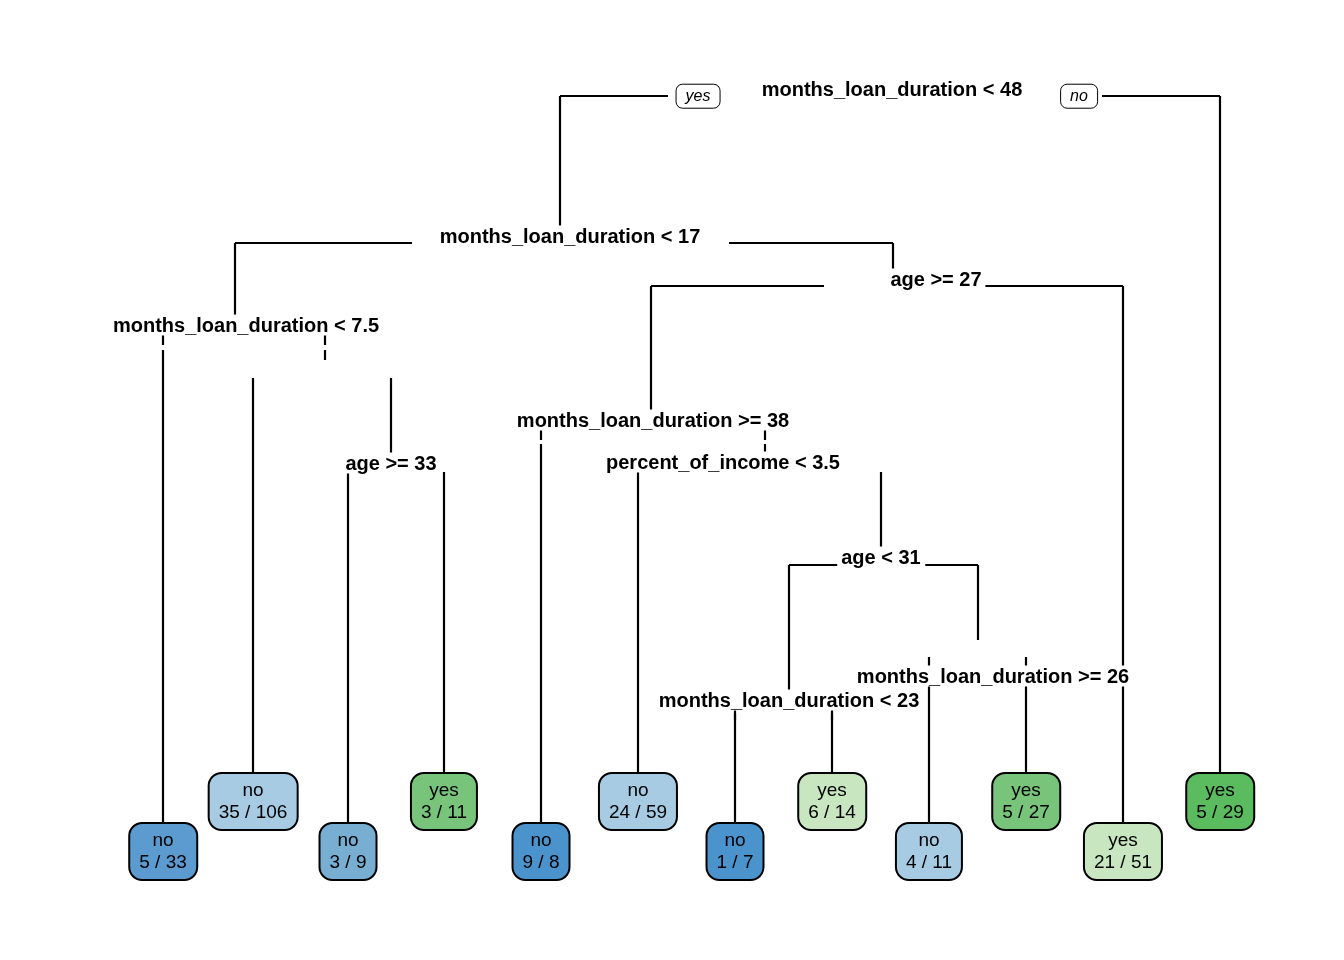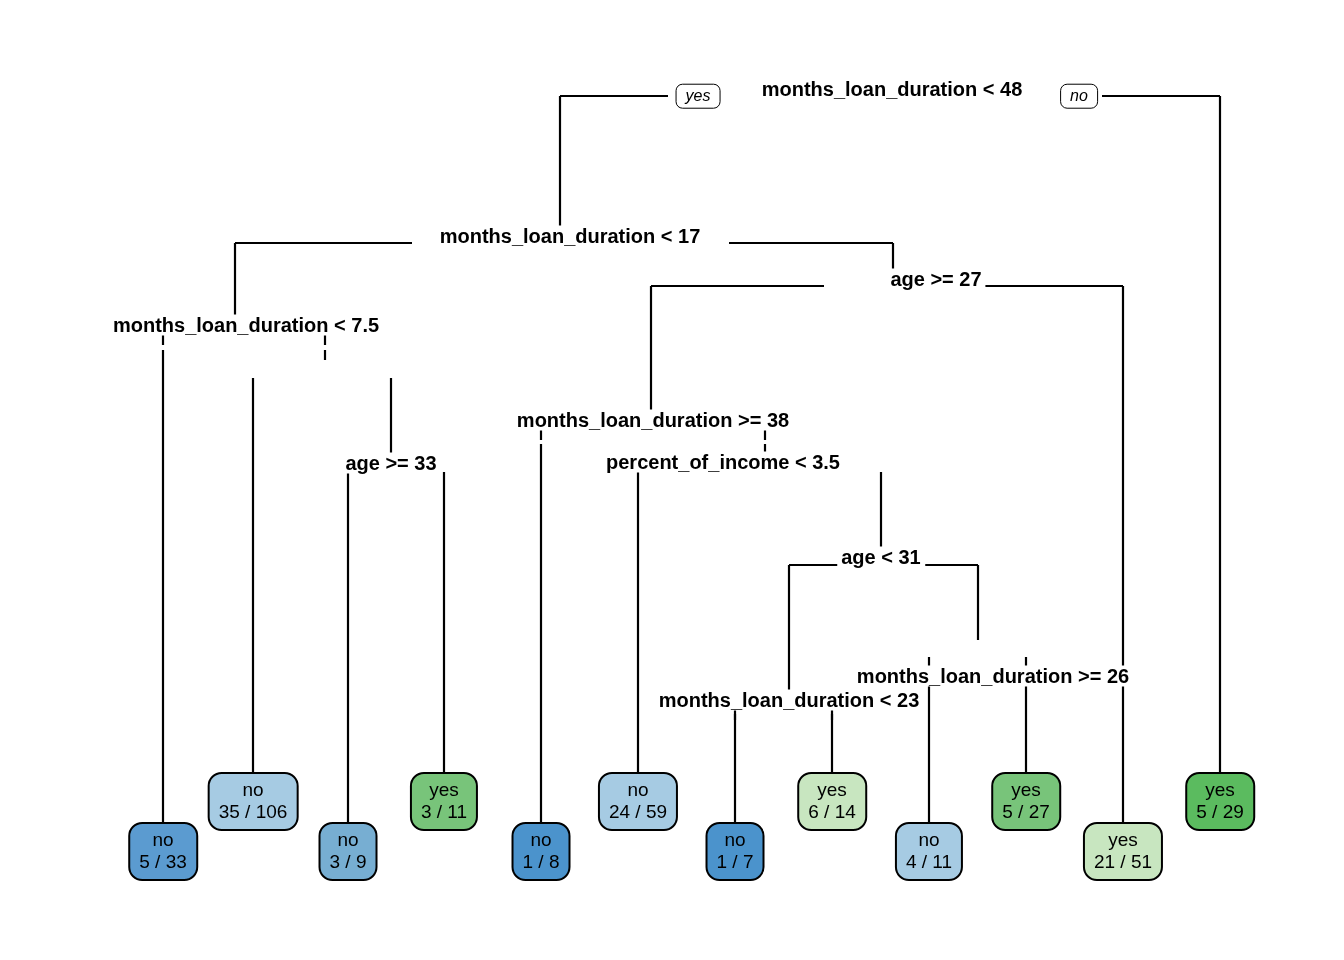--- a/index.html
+++ b/index.html
@@ -172,21 +172,21 @@
     <span class="leaf-frac">3 / 9</span>
   </div>
 
   <div class="leaf" style="left:444px; top:772px; background:#78c47a;">
     <span class="leaf-class">yes</span>
     <span class="leaf-frac">3 / 11</span>
   </div>
 
   <div class="leaf" style="left:541px; top:822px; background:#4b93cc;">
     <span class="leaf-class">no</span>
-    <span class="leaf-frac">1 / 8</span>
+    <span class="leaf-frac">9 / 8</span>
   </div>
 
   <div class="leaf" style="left:638px; top:772px; background:#a6cbe3;">
     <span class="leaf-class">no</span>
     <span class="leaf-frac">24 / 59</span>
   </div>
 
   <div class="leaf" style="left:735px; top:822px; background:#4b93cc;">
     <span class="leaf-class">no</span>
     <span class="leaf-frac">1 / 7</span>

